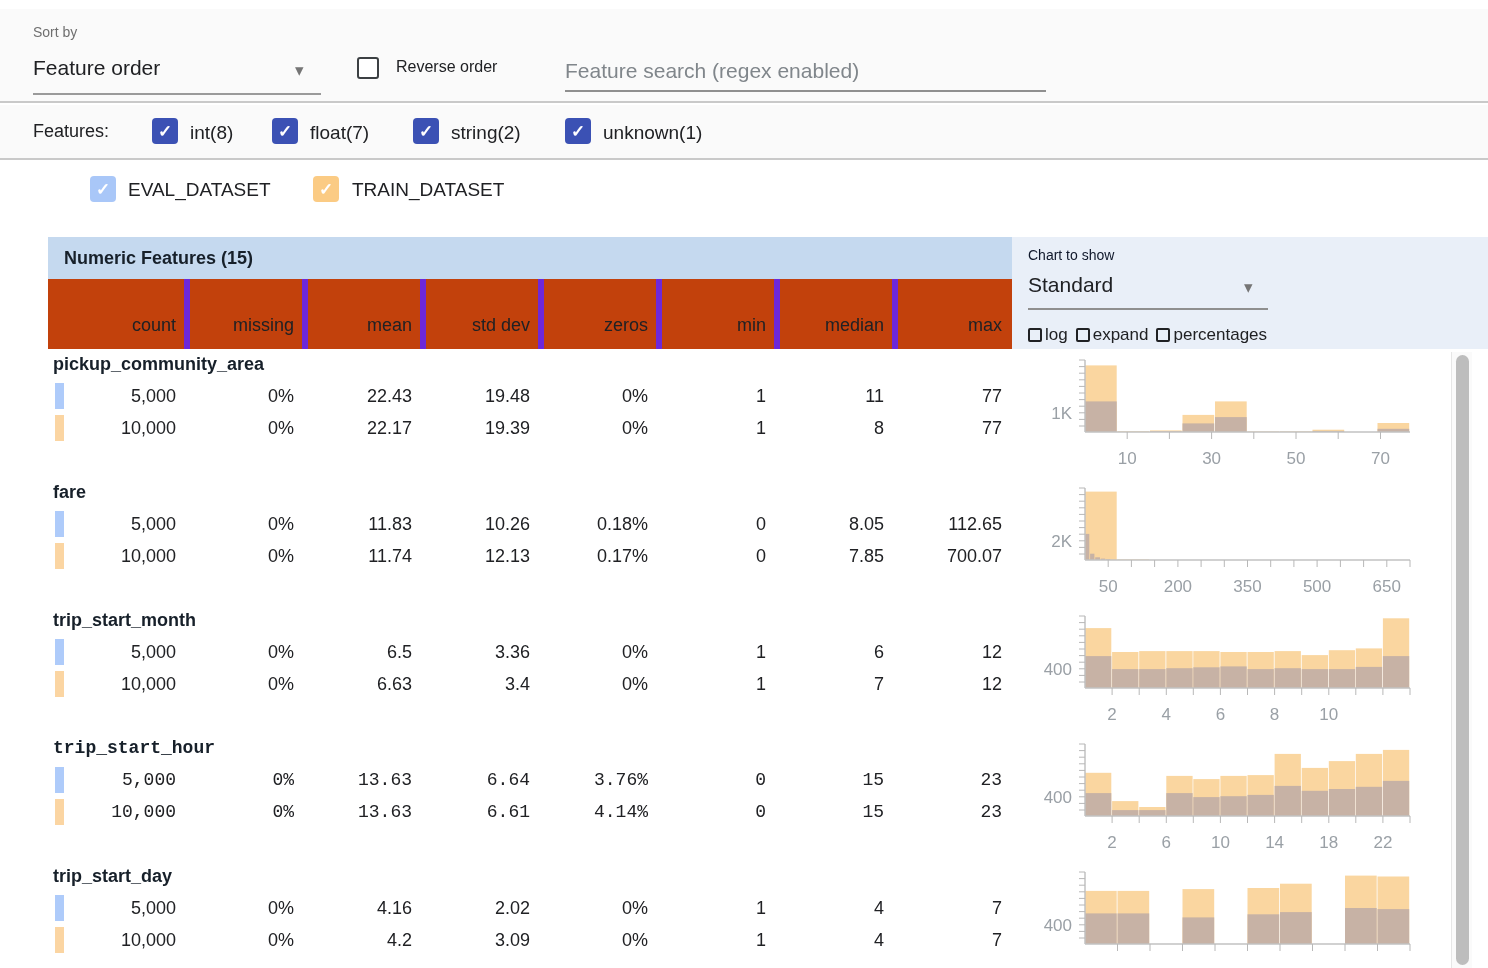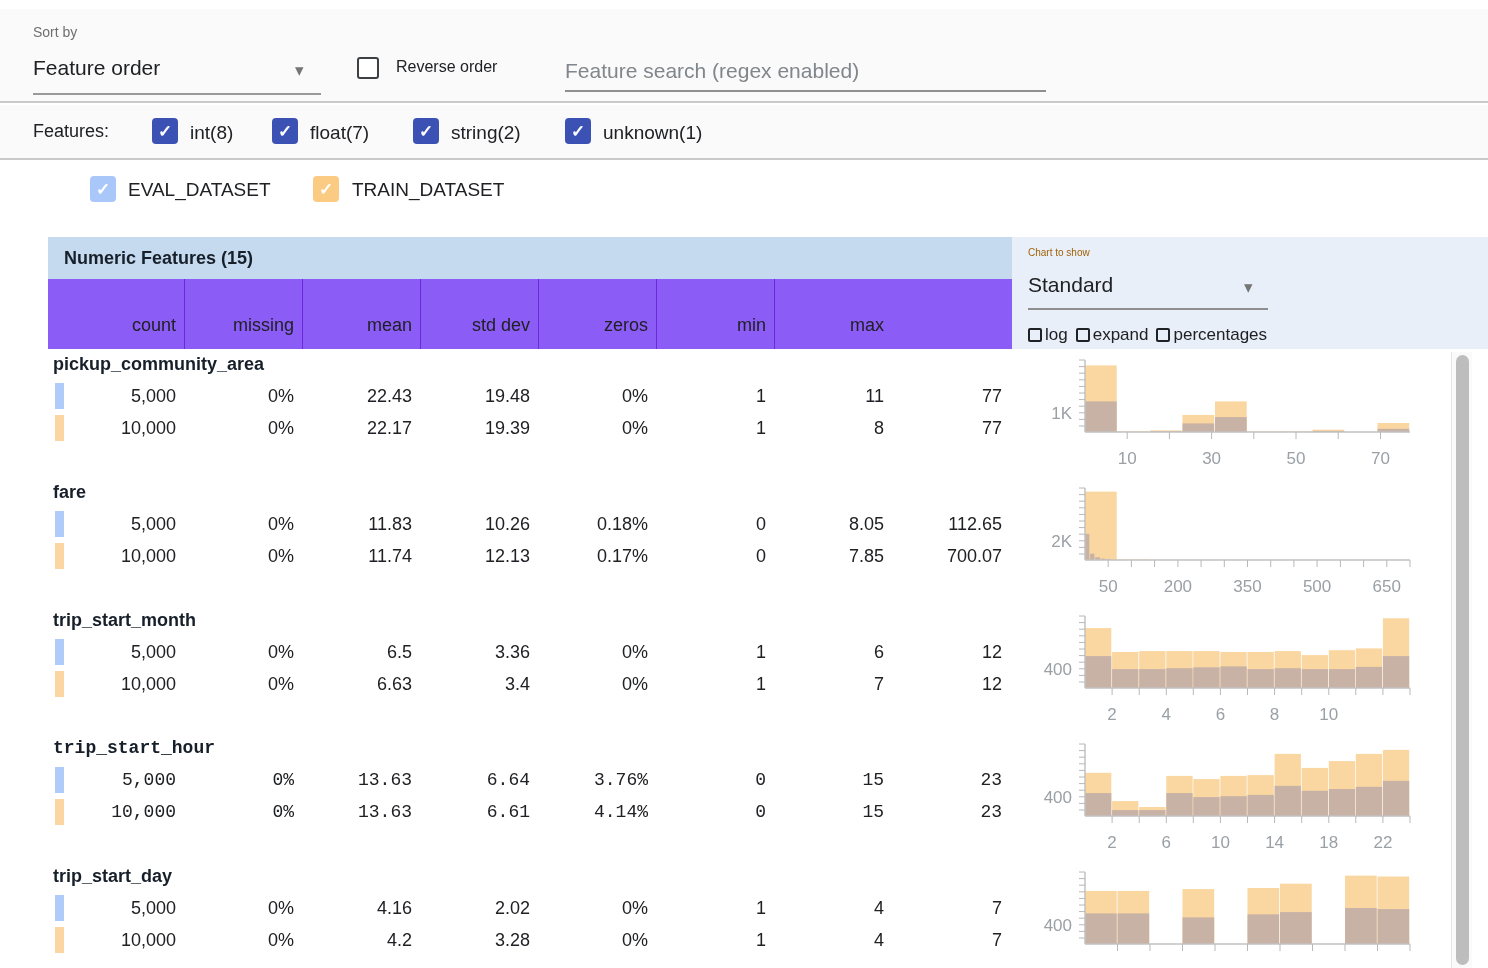--- a/index.html
+++ b/index.html
@@ -32,37 +32,37 @@
 
   .filters-label { font-size:18px; color:#202124; }
   .type-label { font-size:19px; color:#202124; }
   .ds-label { font-size:19px; color:#202124; }
 
   
   .table-title { left:48px; top:237px; width:964px; height:42px; background:#c5d9ef;
     display:flex; align-items:center; padding-left:16px; font-size:18px; font-weight:bold; color:#17202a; }
   .chart-panel { left:1012px; top:237px; width:476px; height:112px; background:#e9eff8; }
 
-  .col-header { left:48px; top:279px; width:964px; height:70px; background:#8b5cf6;
+  .col-header { left:48px; top:279px; width:964px; height:70px; background:#c2410c;
     display:grid; grid-template-columns:136px repeat(7,118px); }
   .hcell { display:flex; align-items:flex-end; justify-content:flex-end;
     padding:0 8px 13px 0; font-size:18px; color:#202124; }
-  .hcell + .hcell { border-left:1px solid #6d28d9; }
+  .hcell + .hcell { border-left:6px solid #6d28d9; }
 
   .fgroup { left:48px; width:964px; height:128px; }
   .fname { position:absolute; left:5px; top:5px; font-size:18px; font-weight:bold; color:#17202a; }
   .frow { position:absolute; left:0; width:964px; height:30px;
     display:grid; grid-template-columns:136px repeat(7,118px); align-items:center; }
   .cell { text-align:right; padding-right:8px; font-size:18px; color:#202124; }
   .chip { position:absolute; left:7px; top:2px; width:9px; height:26px; }
   .chip-eval { background:#aecbfa; }
   .chip-train { background:#fbd5a2; }
 
   
-  .cp-label { position:absolute; left:16px; top:10px; font-size:10px; color:#a16207; }
+  .cp-label { position:absolute; left:16px; top:10px; font-size:14px; color:#0f172a; }
   .cp-value { position:absolute; left:16px; top:36px; font-size:21px; color:#202124; }
   .cp-caret { position:absolute; left:232px; top:42px; }
   .cp-underline { position:absolute; left:16px; top:71px; width:240px; height:1.5px; background:#8f8f8f; }
   .cp-toggles { position:absolute; left:16px; top:88px; display:flex; gap:8px; align-items:center; }
   .toggle { display:flex; align-items:center; gap:3px; font-size:17px; color:#202124; }
 
   
   .chart { left:1028px; width:432px; height:128px; }
   .chart svg { position:absolute; left:47px; top:11px; overflow:visible; }
   .ylab { position:absolute; left:0; width:44px; text-align:right; font-size:17px; color:#9aa0a6; }
@@ -147,20 +147,21 @@
     </div>
   </div>
 
   <div class="abs col-header">
     <div class="hcell">count</div>
     <div class="hcell">missing</div>
     <div class="hcell">mean</div>
     <div class="hcell">std dev</div>
     <div class="hcell">zeros</div>
     <div class="hcell">min</div>
+    <div class="hcell">median</div>
     <div class="hcell">max</div>
   </div>
 
   <div class="abs fgroup" style="top:349px;">
     <div class="fname">pickup_community_area</div>
     <div class="frow" style="top:32px;">
       <span class="chip chip-eval"></span>
       <div class="cell">5,000</div>
       <div class="cell">0%</div>
       <div class="cell">22.43</div>
@@ -272,21 +273,21 @@
       <div class="cell">0%</div>
       <div class="cell">1</div>
       <div class="cell">4</div>
       <div class="cell">7</div>
     </div>
     <div class="frow" style="top:64px;">
       <span class="chip chip-train"></span>
       <div class="cell">10,000</div>
       <div class="cell">0%</div>
       <div class="cell">4.2</div>
-      <div class="cell">3.28</div>
+      <div class="cell">3.09</div>
       <div class="cell">0%</div>
       <div class="cell">1</div>
       <div class="cell">4</div>
       <div class="cell">7</div>
     </div>
   </div>
 
   <div class="abs chart" style="top:349px;">
     <div class="ylab" style="top: 55px;">1K</div>
     <svg width="345" height="112">

